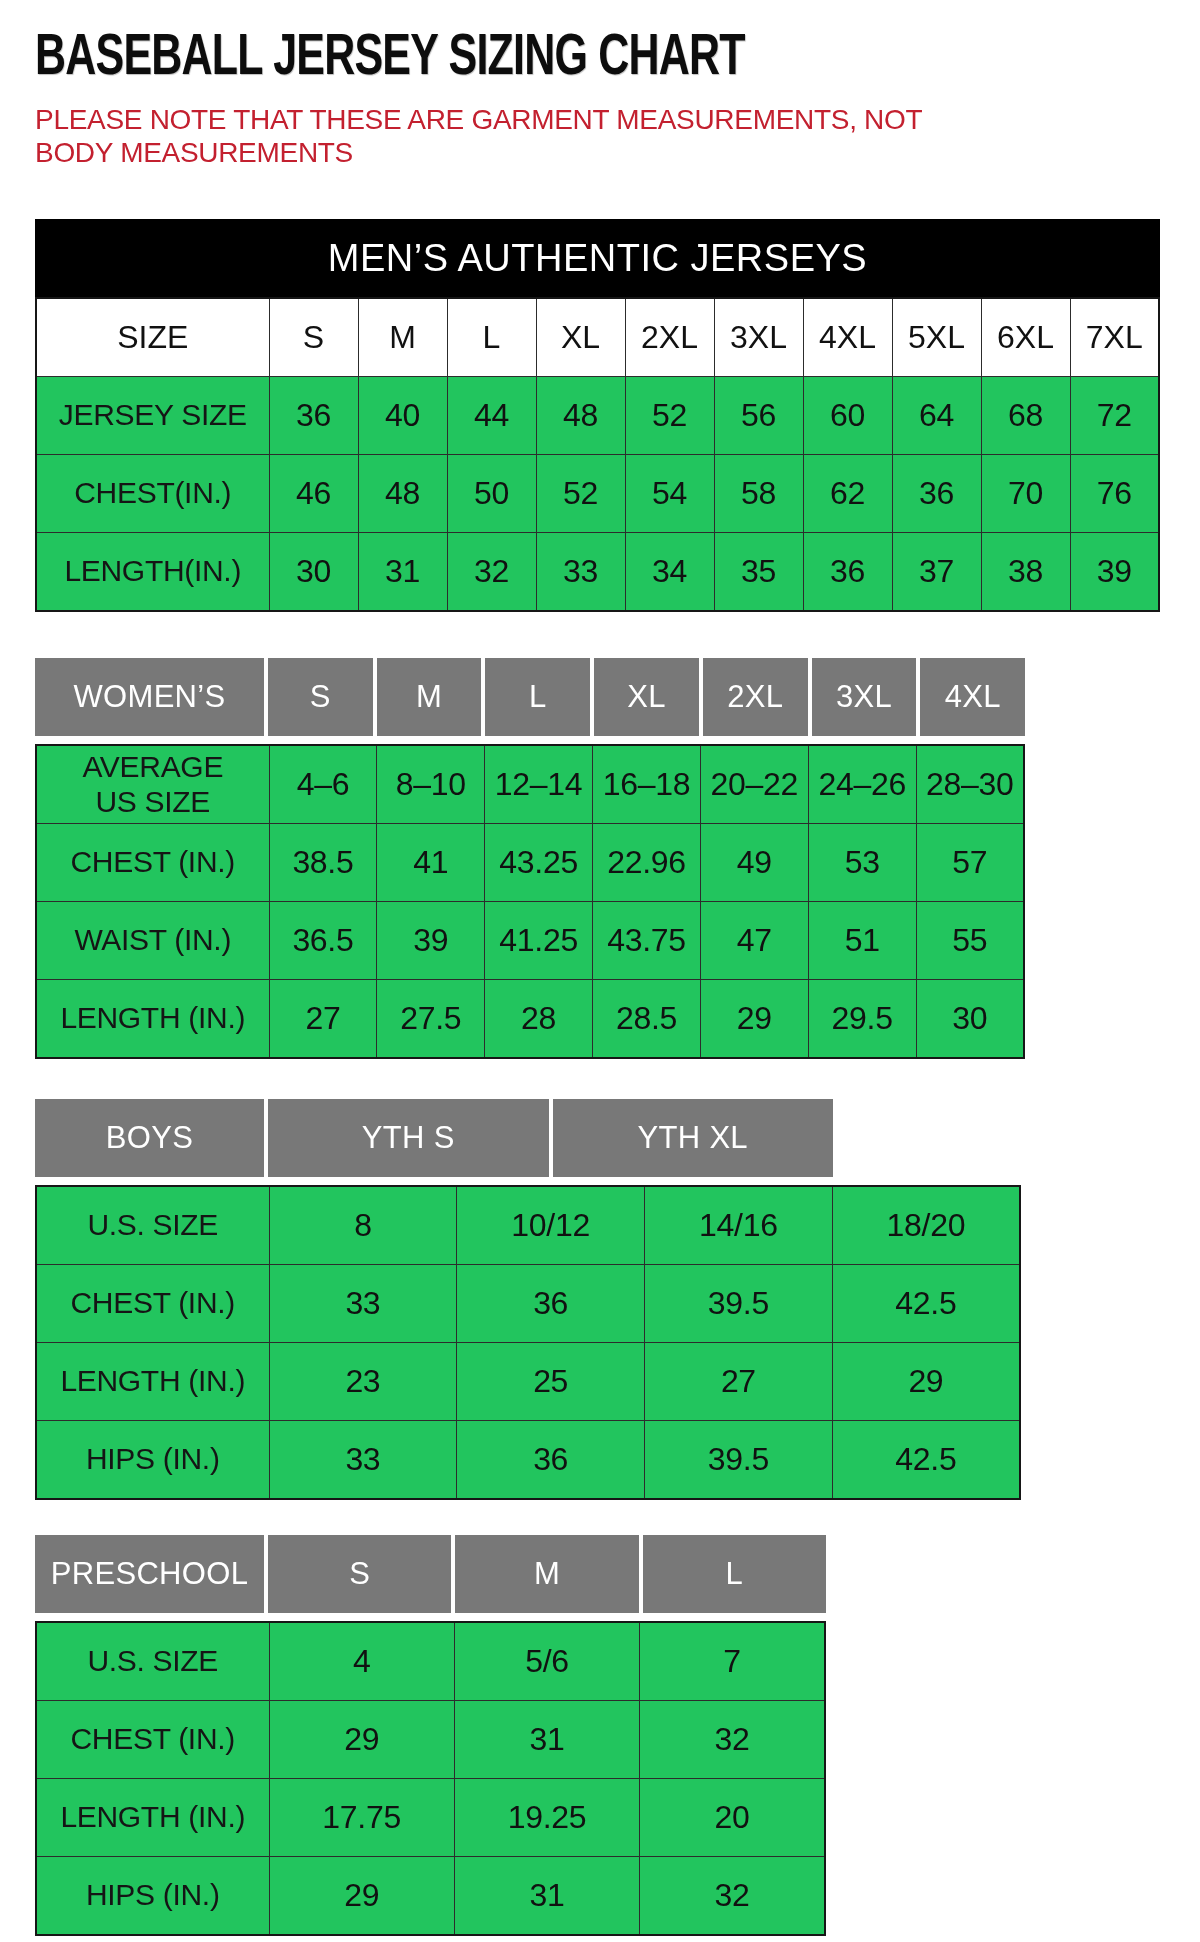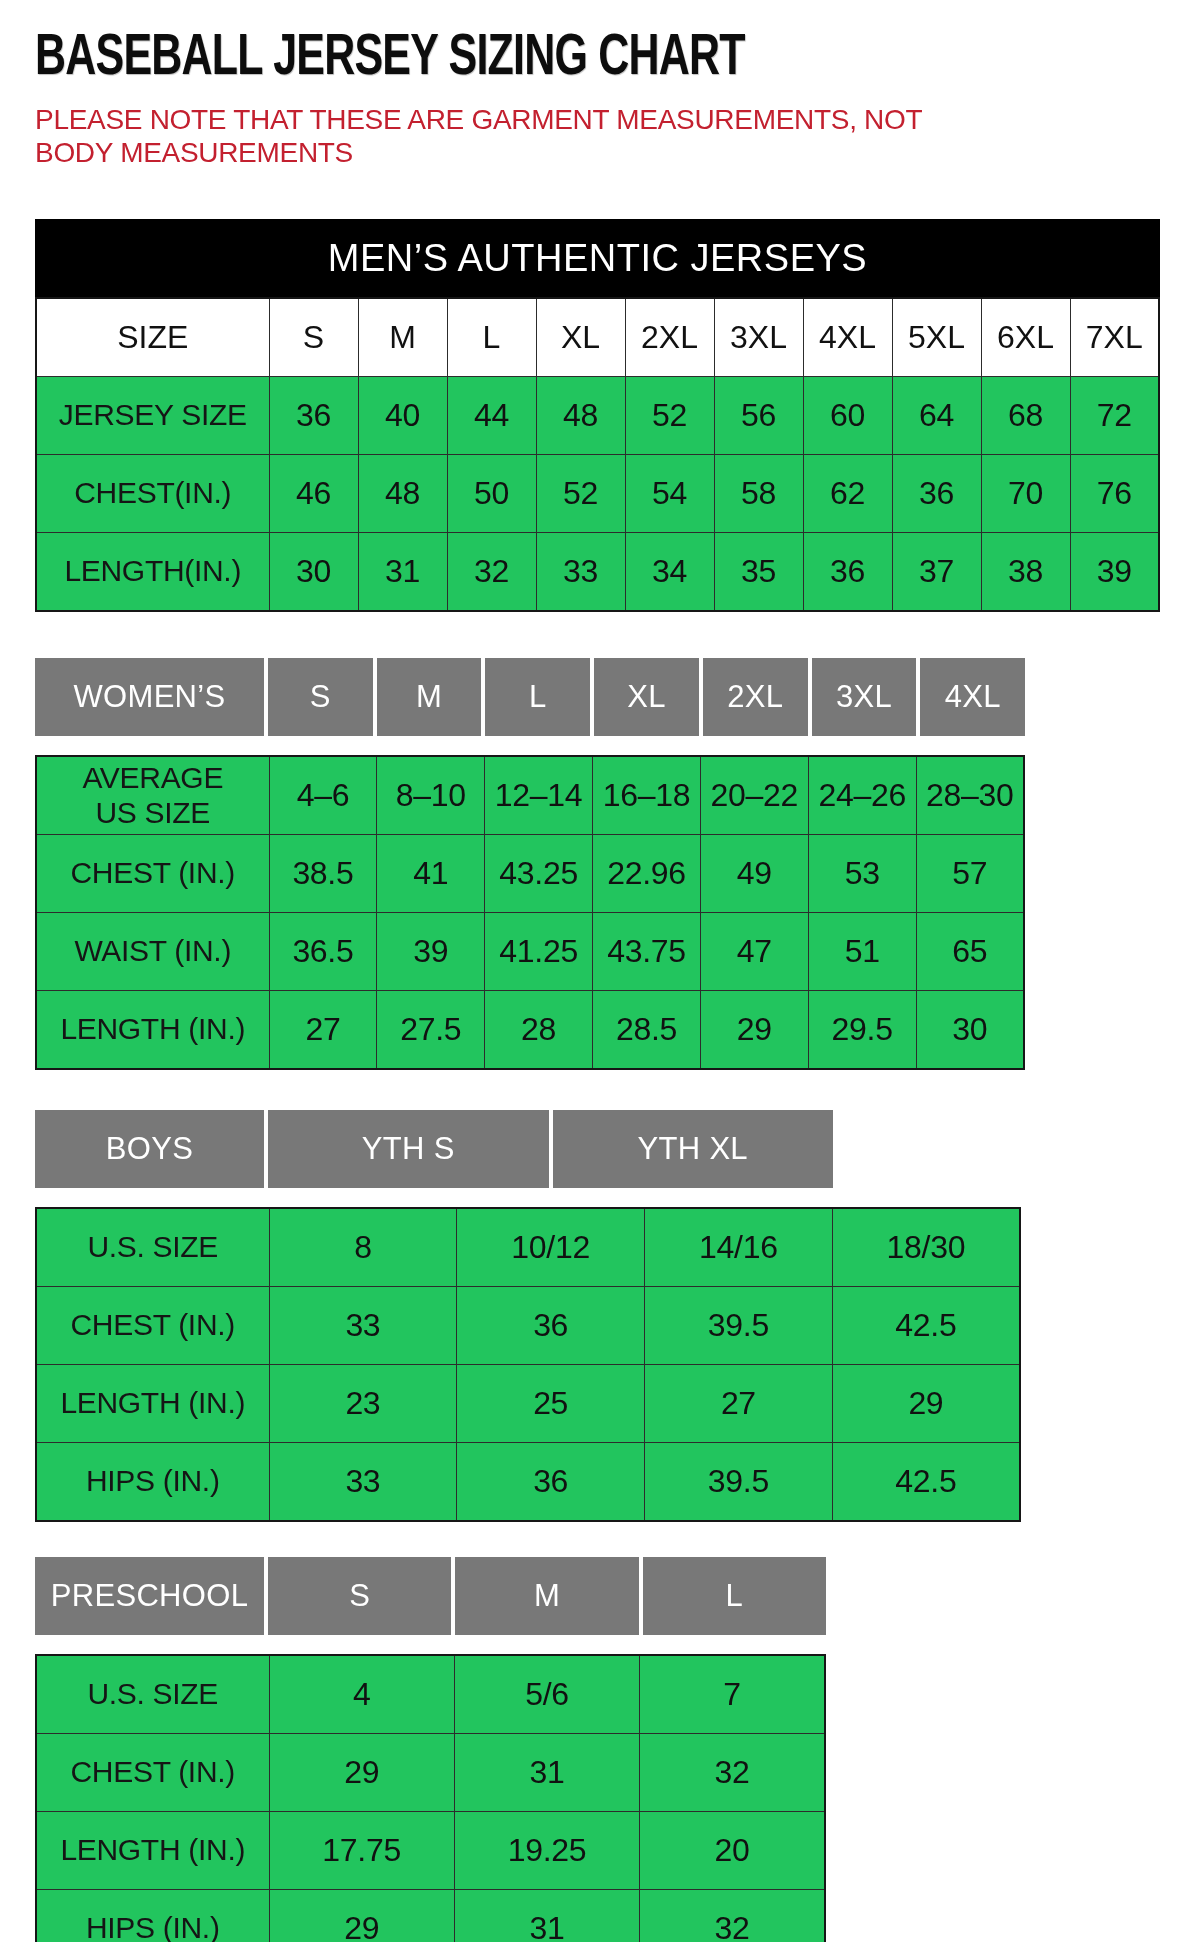--- a/index.html
+++ b/index.html
@@ -20,21 +20,21 @@
   .sec-mens{margin-top:50px;}
   .sec-womens{margin-top:46px;}
   .sec-boys{margin-top:40px;}
   .sec-pre{margin-top:35px;}
 
   
   .banner{height:78px;background:#000000;color:#fff;display:flex;align-items:center;
           justify-content:center;font-size:38px;letter-spacing:.5px;}
 
   
-  .ghead{display:flex;margin-bottom:19px;}
+  .ghead{display:flex;margin-bottom:8px;}
   .ghead .gc{background:#787878;color:#fff;display:flex;align-items:center;justify-content:center;
              height:78px;font-size:31px;letter-spacing:.3px;box-sizing:border-box;
              border-right:4px solid #fff;}
   .ghead .gc:last-child{border-right:none;}
   .ghead .gc-first{flex:0 0 233px;}
   .ghead .gc-rest{flex:1 1 0;}
 
   
   table.t{border-collapse:collapse;table-layout:fixed;background:#22c55e;
           border:2px solid #161616;}
@@ -182,21 +182,21 @@
             <td>57</td>
           </tr>
           <tr>
             <th class="rowlabel">WAIST (IN.)</th>
             <td>36.5</td>
             <td>39</td>
             <td>41.25</td>
             <td>43.75</td>
             <td>47</td>
             <td>51</td>
-            <td>65</td>
+            <td>55</td>
           </tr>
           <tr>
             <th class="rowlabel">LENGTH (IN.)</th>
             <td>27</td>
             <td>27.5</td>
             <td>28</td>
             <td>28.5</td>
             <td>29</td>
             <td>29.5</td>
             <td>30</td>
@@ -219,21 +219,21 @@
           <col>
           <col>
         </colgroup>
       <thead></thead>
       <tbody>
           <tr>
             <th class="rowlabel">U.S. SIZE</th>
             <td>8</td>
             <td>10/12</td>
             <td>14/16</td>
-            <td>18/30</td>
+            <td>18/20</td>
           </tr>
           <tr>
             <th class="rowlabel">CHEST (IN.)</th>
             <td>33</td>
             <td>36</td>
             <td>39.5</td>
             <td>42.5</td>
           </tr>
           <tr>
             <th class="rowlabel">LENGTH (IN.)</th>

